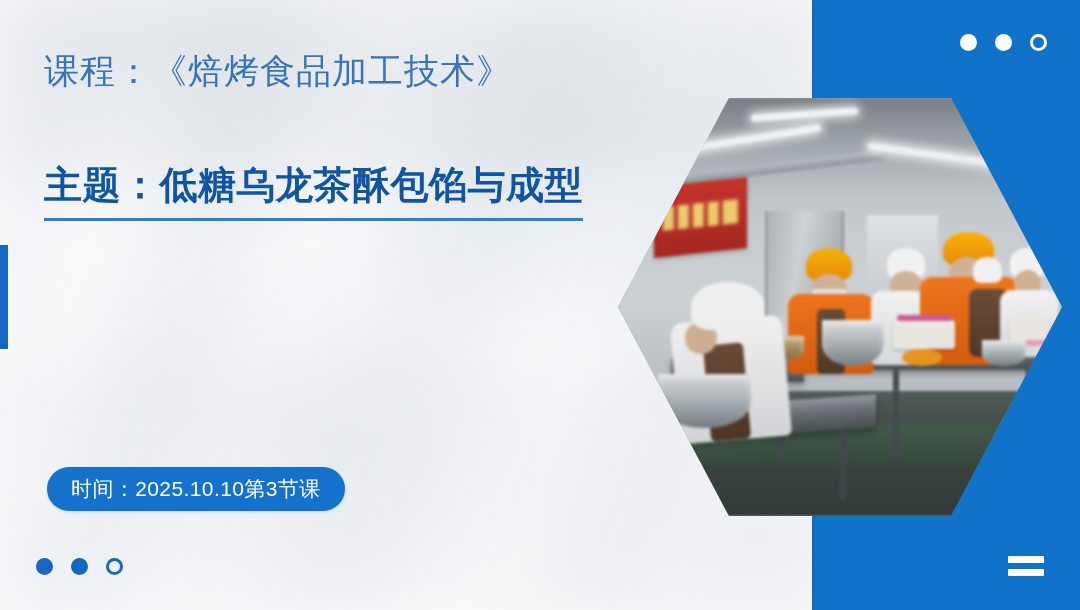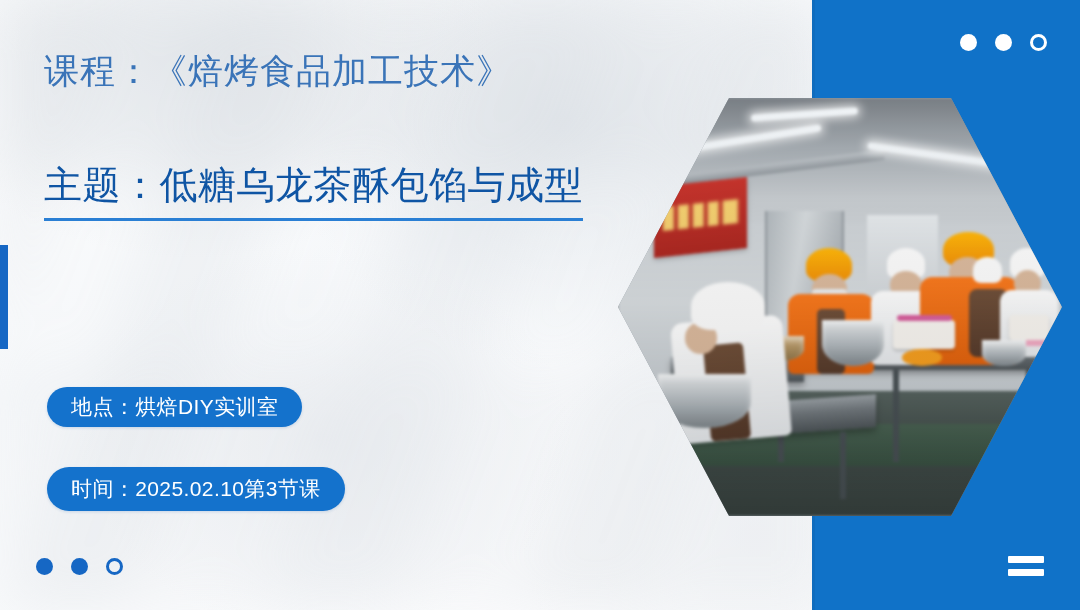--- a/index.html
+++ b/index.html
@@ -54,21 +54,21 @@
 
   
   .course-line {
     position:absolute; left:44px; top:48px;
     font-size:35px; letter-spacing:1px;
     color:#3a74b8; font-weight:400;
     white-space:nowrap;
   }
   .topic-line {
     position:absolute; left:44px; top:160px;
-    font-size:38px; font-weight:400; letter-spacing:.5px;
+    font-size:38px; font-weight:700; letter-spacing:.5px;
     color:#0f55a4;
     white-space:nowrap;
     padding-bottom:7px;
     border-bottom:3px solid #2a7fd4;
   }
 
   
   .pill {
     position:absolute;
     display:flex; align-items:center;
@@ -267,22 +267,21 @@
   <div class="bg-blur"></div>
 
   <div class="blue-panel"></div>
   <div class="blue-panel-edge"></div>
 
   <div class="left-accent"></div>
 
   <div class="course-line">课程：《焙烤食品加工技术》</div>
   <div class="topic-line">主题：低糖乌龙茶酥包馅与成型</div>
 
-  <div class="pill pill-2">地点：烘焙DIY实训室</div>
-  <div class="pill pill-3">时间：2025.02.10第3节课</div>
+  <div class="pill pill-3">时间：2025.10.10第3节课</div>
 
   <div class="hex-wrap">
     <div class="hex-blurlayer">
       <div class="hex-photo">
         <div class="ph-ceiling"></div>
         <div class="ph-duct"></div>
         <div class="ph-tube t1"></div>
         <div class="ph-tube t2"></div>
         <div class="ph-tube t3"></div>
         <div class="ph-wall"></div>

